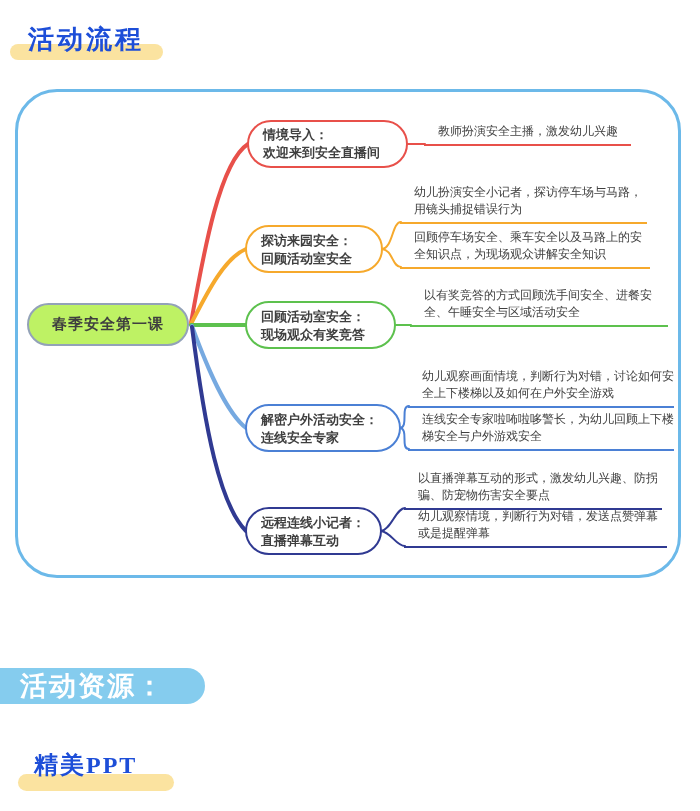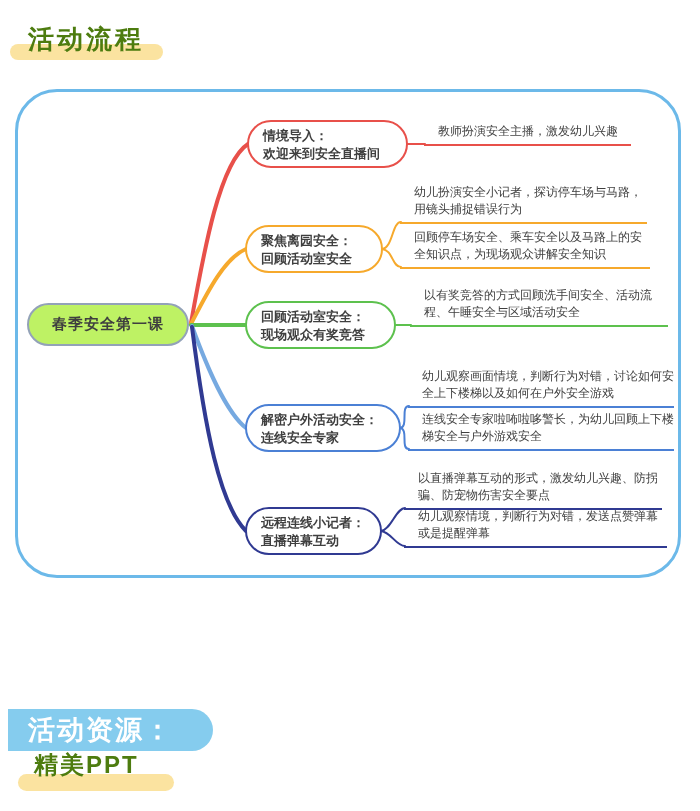--- a/index.html
+++ b/index.html
@@ -4,21 +4,21 @@
 <style>
   html,body { margin:0; padding:0; }
   body {
     width:700px; height:811px; position:relative; background:#ffffff;
     font-family:"Liberation Sans","DejaVu Sans",sans-serif;
     color:#3f3f3f; overflow:hidden;
   }
 
   
   .section-title {
-    position:absolute; z-index:2; font-weight:bold; color:#4d7c0f; letter-spacing:3px;
+    position:absolute; z-index:2; font-weight:bold; color:#1d4ed8; letter-spacing:3px;font-family:Liberation Serif, serif;
   }
   #process-title { left:28px; top:22px; font-size:26px; }
   #ppt-title     { left:34px; top:749px; font-size:24px; letter-spacing:2px; }
   .hl-pill { position:absolute; background:#fbe3a0; border-radius:9px; z-index:1; }
   #process-pill { left:10px; top:44px; width:153px; height:16px; }
   #ppt-pill     { left:18px; top:774px; width:156px; height:17px; }
 
   
   #frame {
     position:absolute; left:15px; top:89px; width:666px; height:489px;
@@ -37,21 +37,21 @@
     font-size:15px; font-weight:bold; letter-spacing:1px; z-index:2;
   }
 
   
   .branch-node {
     position:absolute; background:#fff; border-style:solid; border-width:2px;
     border-radius:24px; box-sizing:border-box; z-index:2;
     padding:5px 0 0 14px; font-size:13px; font-weight:bold; line-height:18px;
     white-space:nowrap;
   }
-  #node-1 { left:247px; top:120px; width:161px; height:48px; border-color:#e8504a; }
+  #node-1 { left:247px; top:120px; width:161px; height:48px; border-color:#e8504a;font-family:Liberation Mono, monospace; }
   #node-2 { left:245px; top:225px; width:138px; height:48px; border-color:#f6a92c; }
   #node-3 { left:245px; top:301px; width:151px; height:48px; border-color:#5dc14e; }
   #node-4 { left:245px; top:404px; width:156px; height:48px; border-color:#4b80d5; }
   #node-5 { left:245px; top:507px; width:137px; height:48px; border-color:#303a92; }
 
   
   .leaf {
     position:absolute; z-index:2; font-size:12px; line-height:17px;
     padding:0 0 4px 14px; border-bottom:2px solid; box-sizing:border-box;
   }
@@ -59,23 +59,23 @@
   #leaf-2-0 { left:400px; top:184px; width:247px; border-color:#f6a92c; }
   #leaf-2-1 { left:400px; top:229px; width:250px; border-color:#f6a92c; }
   #leaf-3-0 { left:410px; top:287px; width:258px; border-color:#5dc14e; }
   #leaf-4-0 { left:408px; top:368px; width:266px; border-color:#4b80d5; }
   #leaf-4-1 { left:408px; top:411px; width:266px; border-color:#4b80d5; }
   #leaf-5-0 { left:404px; top:470px; width:258px; border-color:#303a92; }
   #leaf-5-1 { left:404px; top:508px; width:263px; border-color:#303a92; }
 
   
   #resources-pill {
-    position:absolute; left:8px; top:668px; width:205px; height:42px;
+    position:absolute; left:0; top:668px; width:205px; height:36px;
     background:#85ccee; border-radius:0 26px 26px 0; z-index:1;
-    display:flex; align-items:center;margin-top:41px;
+    display:flex; align-items:center;
   }
   #resources-title {
     padding-left:20px; color:#ffffff; font-size:27px; font-weight:bold; letter-spacing:2px;
   }
 </style>
 </head>
 <body>
 
 <div class="hl-pill" id="process-pill"></div>
 <div class="section-title" id="process-title">活动流程</div>
@@ -102,40 +102,40 @@
 
 <div id="root-node">
   <span>春季安全第一课</span>
 </div>
 
 <div class="branch-node" id="node-1">
   <div>情境导入：</div>
   <div>欢迎来到安全直播间</div>
 </div>
 <div class="branch-node" id="node-2">
-  <div>聚焦离园安全：</div>
+  <div>探访来园安全：</div>
   <div>回顾活动室安全</div>
 </div>
 <div class="branch-node" id="node-3">
   <div>回顾活动室安全：</div>
   <div>现场观众有奖竞答</div>
 </div>
 <div class="branch-node" id="node-4">
   <div>解密户外活动安全：</div>
   <div>连线安全专家</div>
 </div>
 <div class="branch-node" id="node-5">
   <div>远程连线小记者：</div>
   <div>直播弹幕互动</div>
 </div>
 
 <div class="leaf" id="leaf-1-0">教师扮演安全主播，激发幼儿兴趣</div>
 <div class="leaf" id="leaf-2-0">幼儿扮演安全小记者，探访停车场与马路，用镜头捕捉错误行为</div>
 <div class="leaf" id="leaf-2-1">回顾停车场安全、乘车安全以及马路上的安全知识点，为现场观众讲解安全知识</div>
-<div class="leaf" id="leaf-3-0">以有奖竞答的方式回顾洗手间安全、活动流程、午睡安全与区域活动安全</div>
+<div class="leaf" id="leaf-3-0">以有奖竞答的方式回顾洗手间安全、进餐安全、午睡安全与区域活动安全</div>
 <div class="leaf" id="leaf-4-0">幼儿观察画面情境，判断行为对错，讨论如何安全上下楼梯以及如何在户外安全游戏</div>
 <div class="leaf" id="leaf-4-1">连线安全专家啦咘啦哆警长，为幼儿回顾上下楼梯安全与户外游戏安全</div>
 <div class="leaf" id="leaf-5-0">以直播弹幕互动的形式，激发幼儿兴趣、防拐骗、防宠物伤害安全要点</div>
 <div class="leaf" id="leaf-5-1">幼儿观察情境，判断行为对错，发送点赞弹幕或是提醒弹幕</div>
 
 <div id="resources-pill">
   <span id="resources-title">活动资源：</span>
 </div>
 
 <div class="hl-pill" id="ppt-pill"></div>

